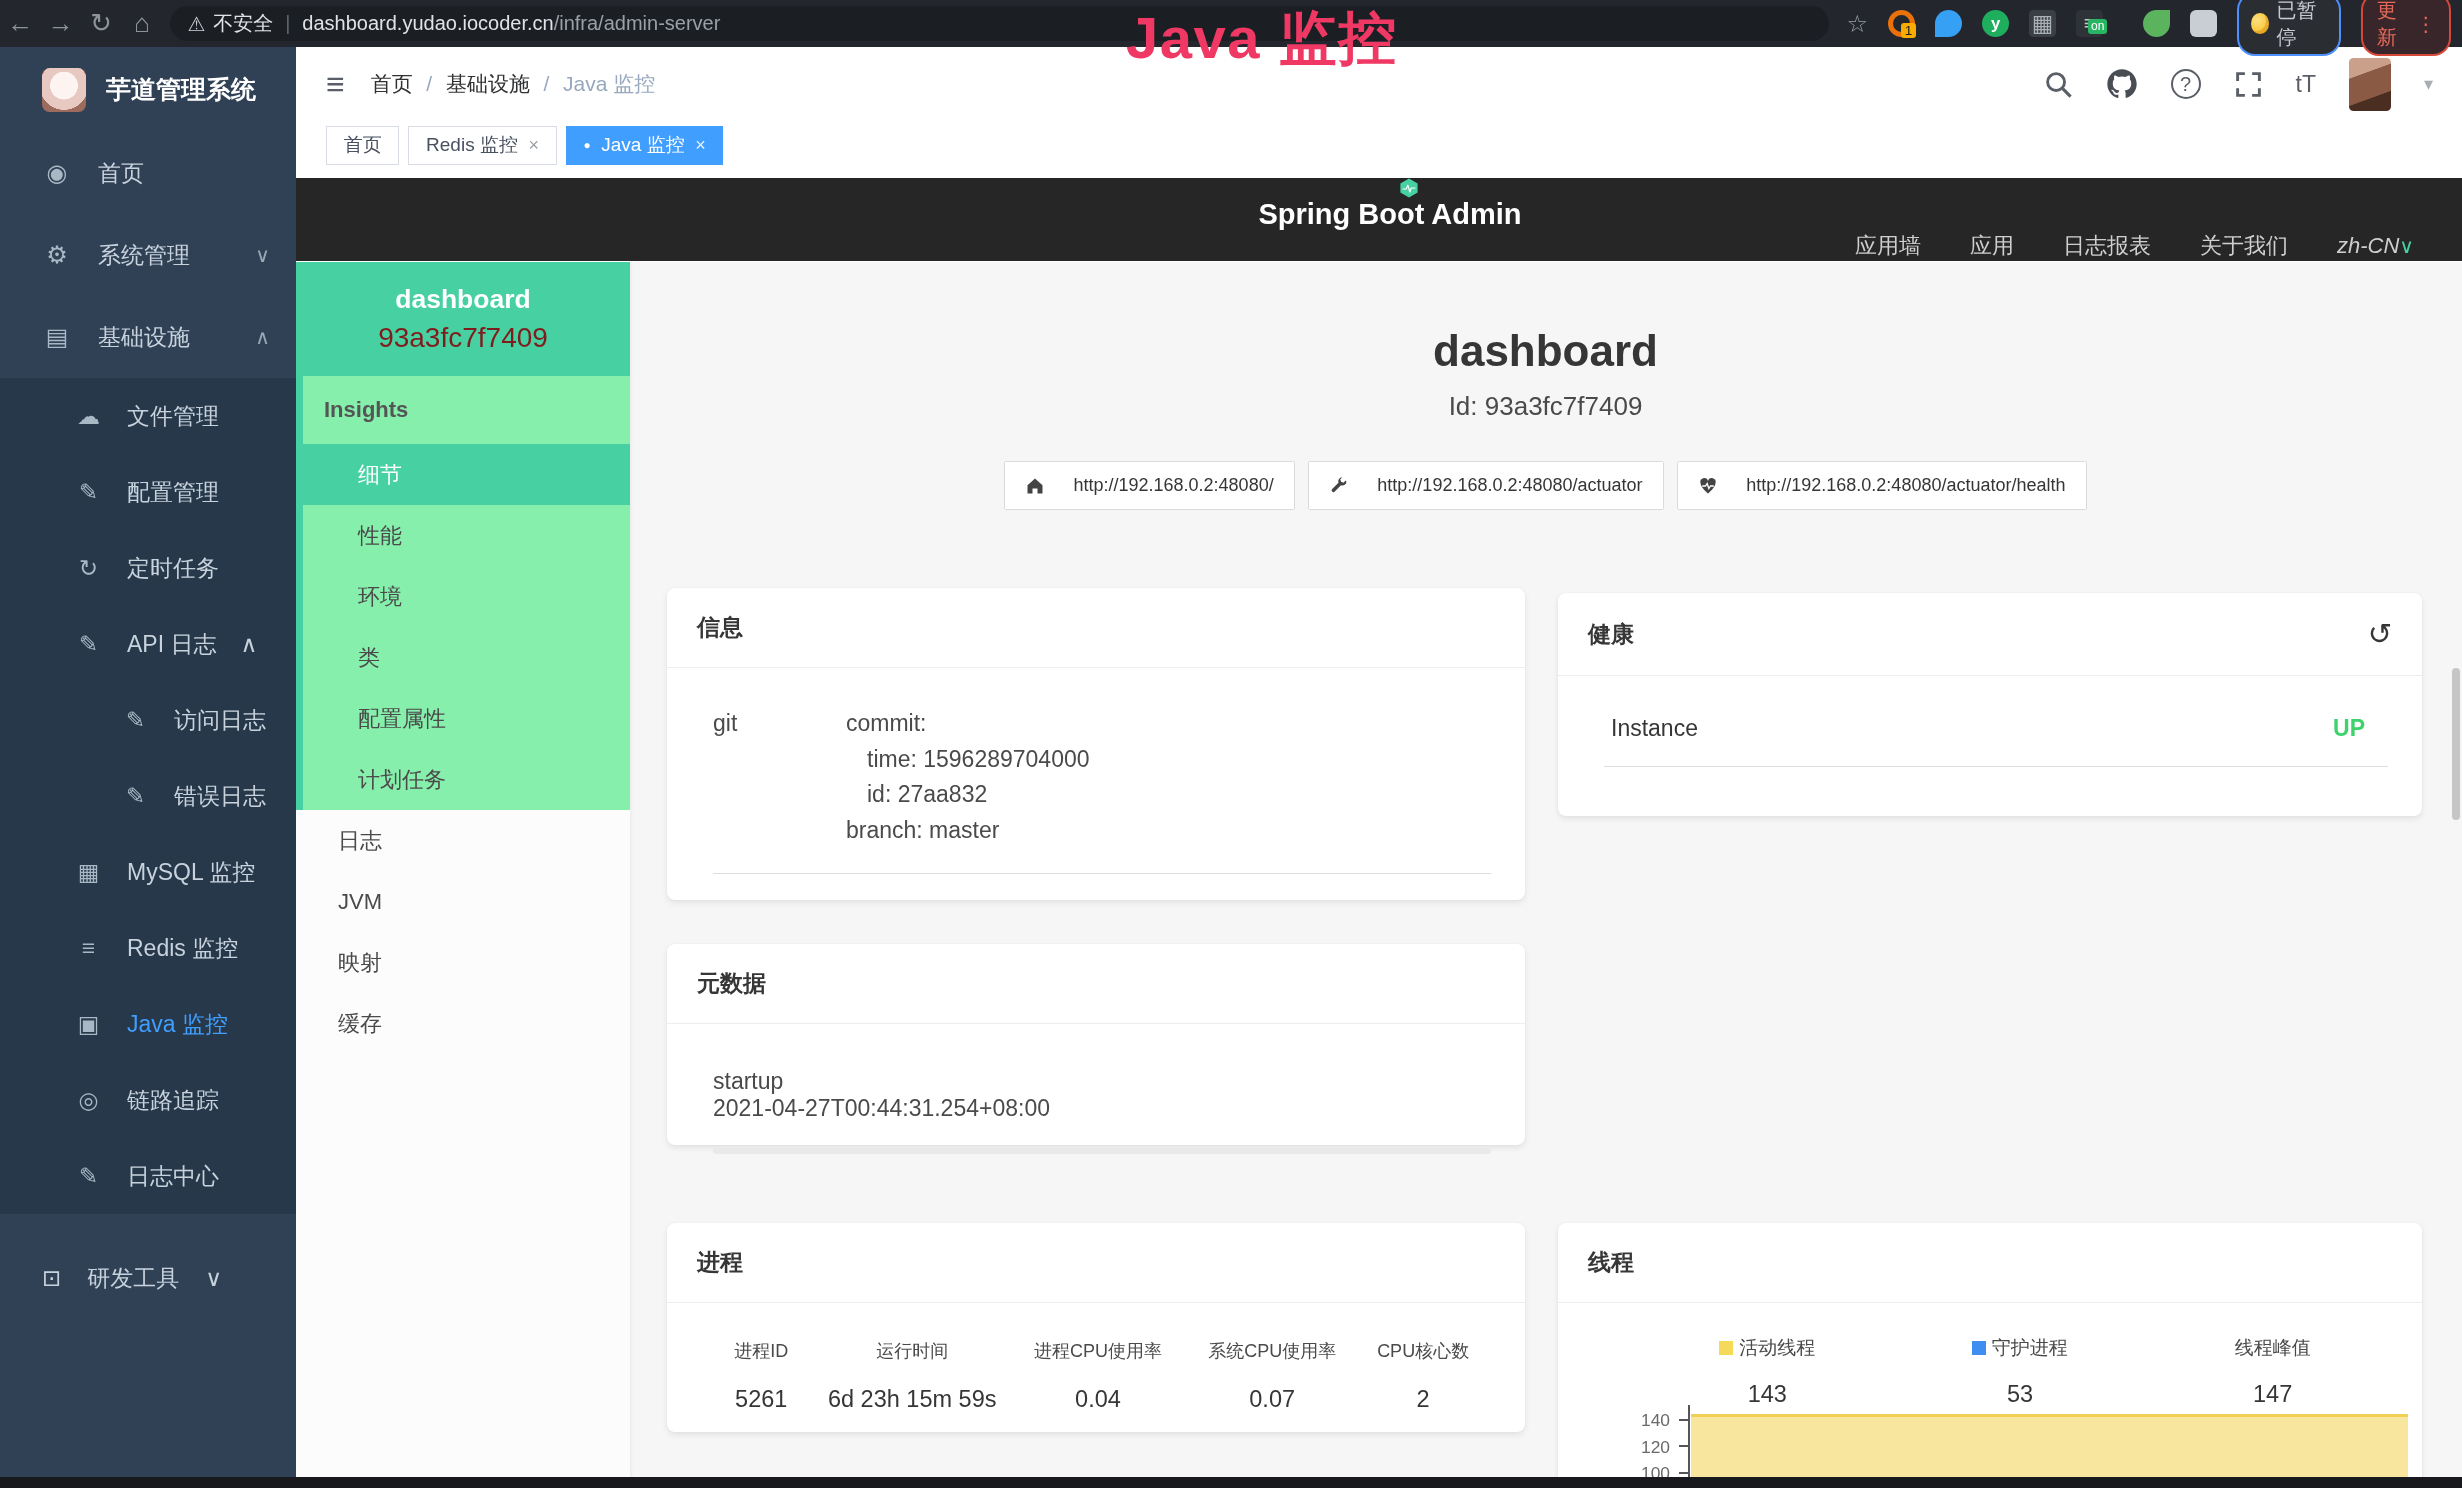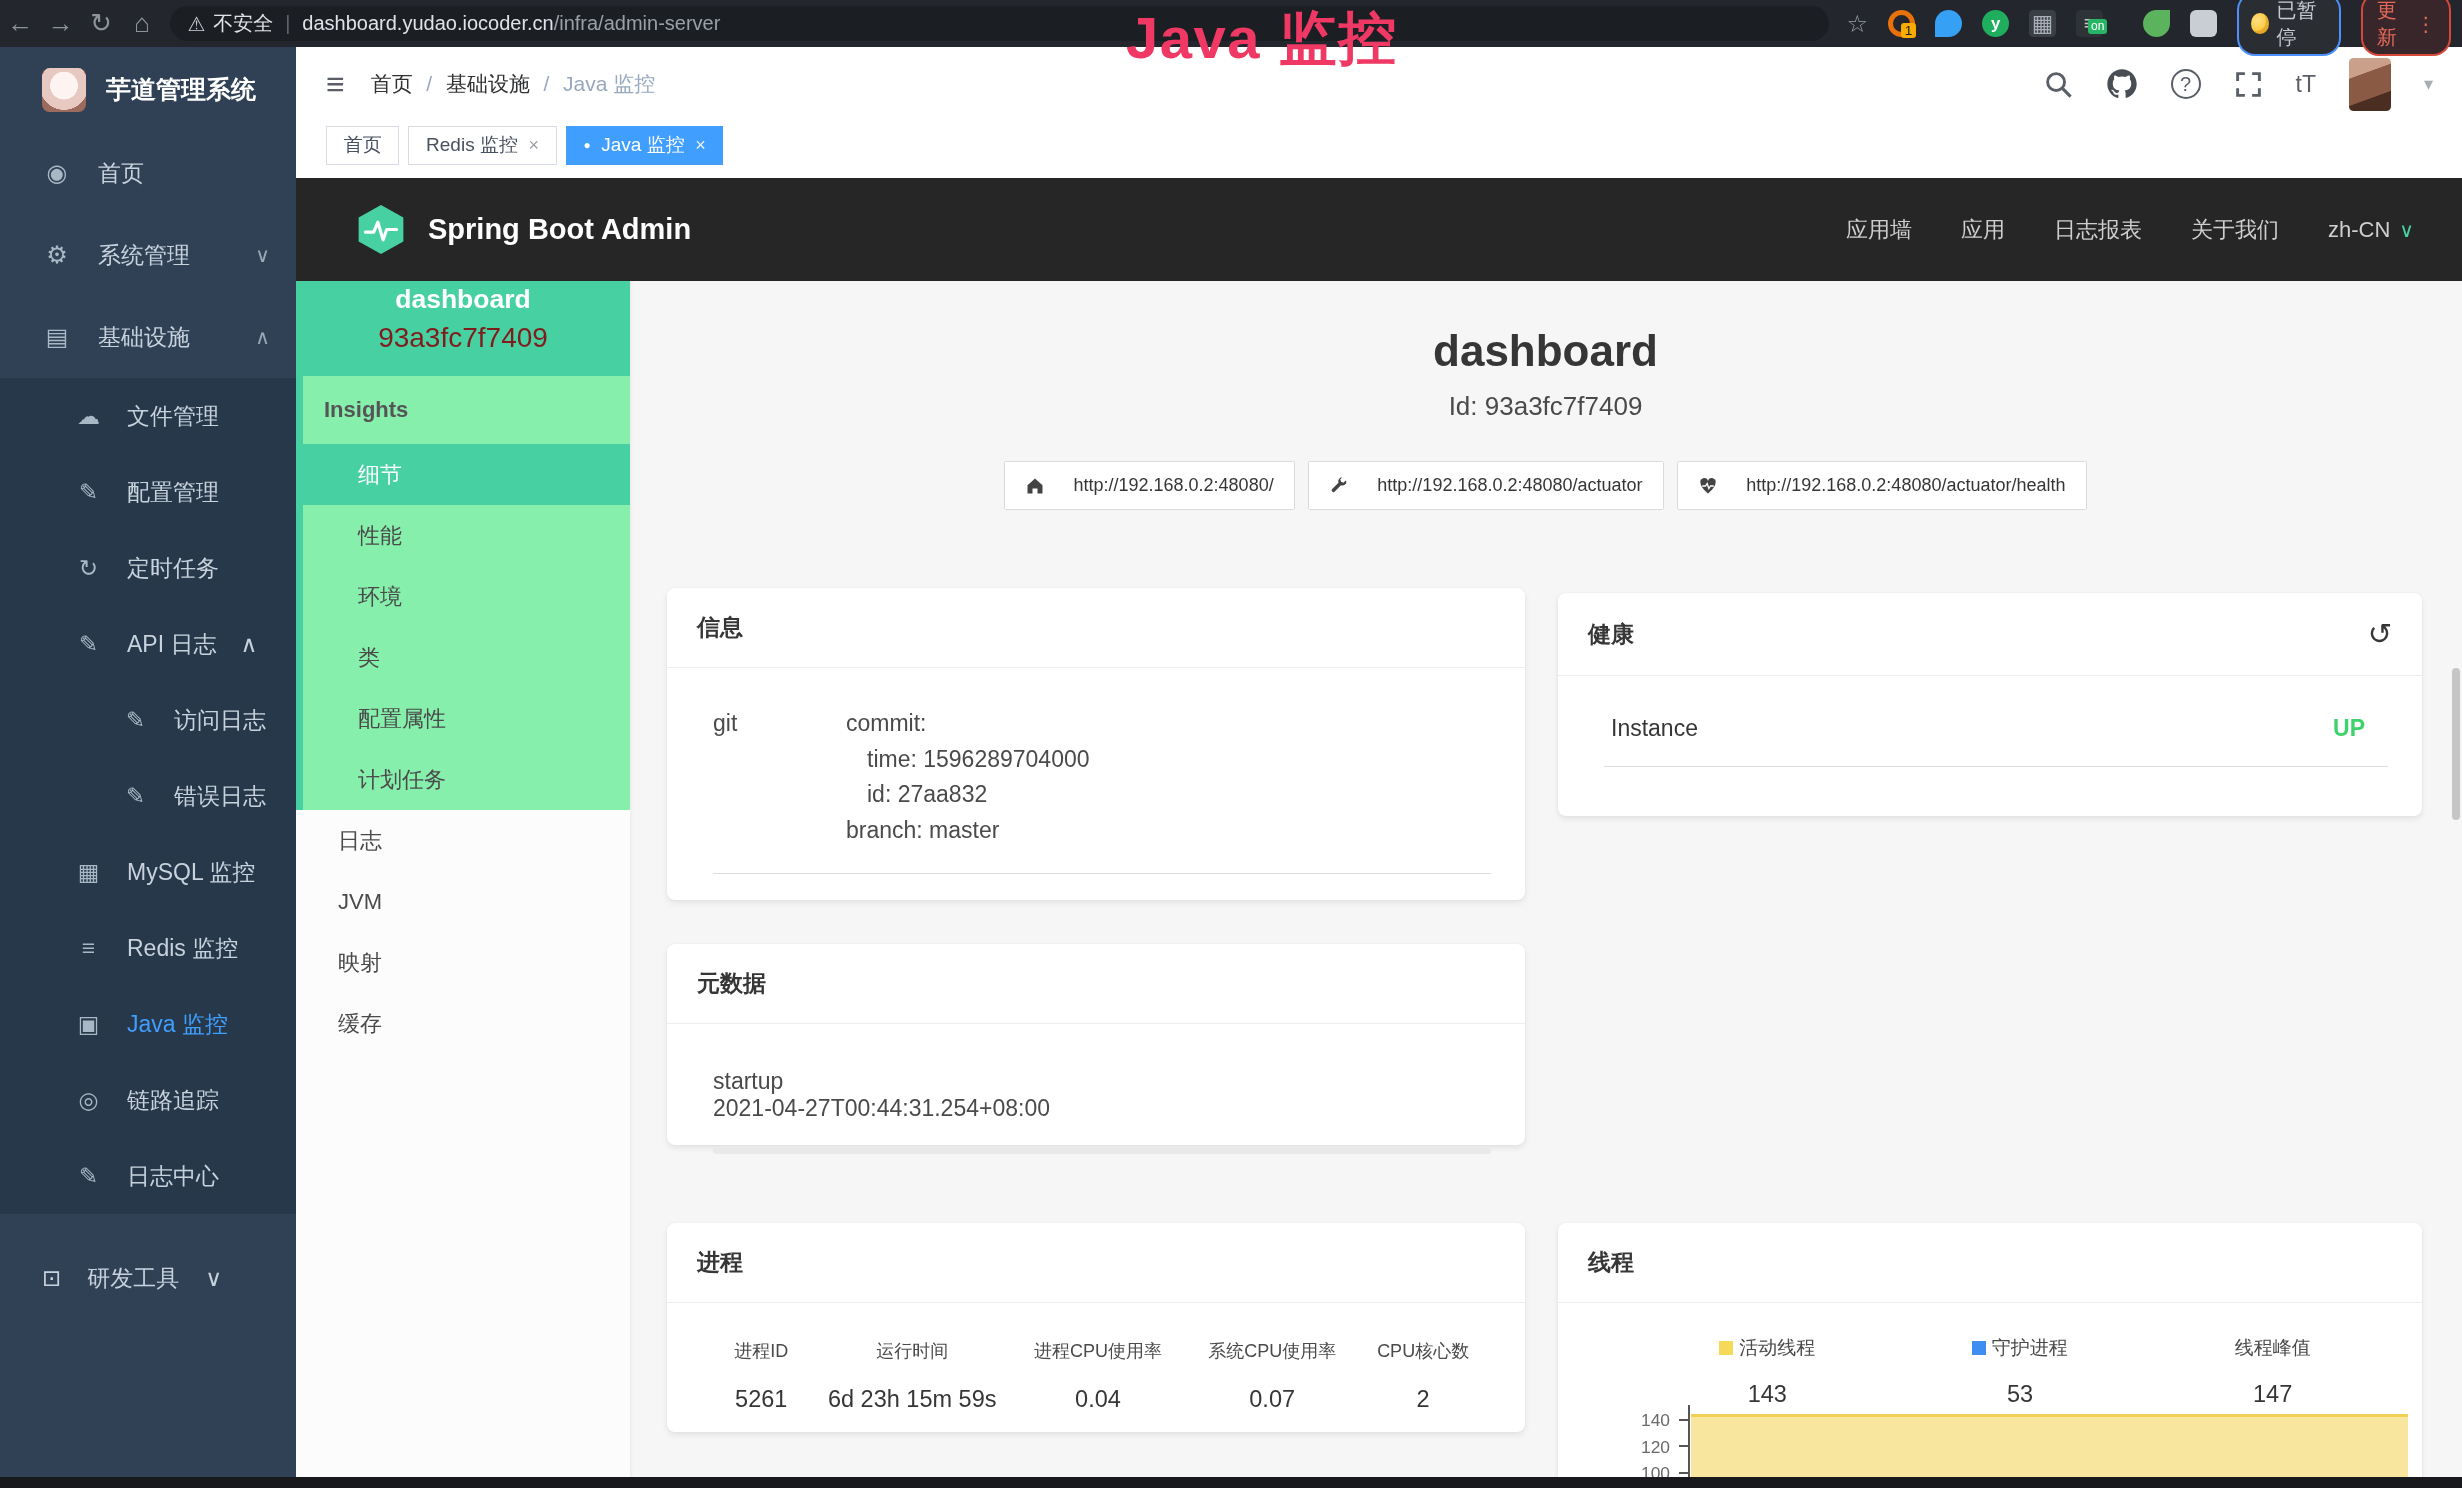--- a/index.html
+++ b/index.html
@@ -67,27 +67,27 @@
           background:linear-gradient(160deg,#caa08b 0 30%,#8a5a44 31% 70%,#4a2e22 71%);}
   .caret{font-size:18px;color:#a9adb3;}
   .tab-bar{height:57px;display:flex;align-items:flex-start;gap:9px;padding:4.6px 0 0 30px;}
   .tab{display:flex;align-items:center;gap:10.6px;height:39px;padding:0 16.7px;border:1.5px solid #d8dce5;
        background:#fff;color:#495060;font-size:19px;box-sizing:border-box;}
   .tab .x{font-size:18px;color:#9aa0a6;}
   .tab.active{background:#409EFF;border-color:#409EFF;color:#fff;}
   .tab.active .dot{color:#fff;font-size:12px;}
   .tab.active .x{color:#e8f2ff;}
   
-  .sba-head{position:absolute;left:296px;top:178px;width:2167px;height:103px;background:#262626;
-            display:flex;align-items:center;padding:0;box-sizing:border-box;z-index:5;}
+  .sba-head{position:absolute;left:296px;top:178px;width:2167px;height:83px;background:#262626;
+            display:flex;align-items:center;padding:0;box-sizing:border-box;z-index:5;flex-direction:column;}
   .sba-logo{margin-left:59px;width:52px;height:55px;}
   .sba-brand{color:#fff;font-size:29px;font-weight:700;margin-left:21px;}
   .sba-nav{margin-left:auto;display:flex;align-items:center;gap:49px;margin-right:49px;
            color:#cfcfcf;font-size:22px;}
-  .lang{display:flex;align-items:center;gap:9px;}
+  .lang{display:flex;align-items:center;font-style:italic;}
   .lang .g-caret{color:#47d1a2;font-size:20px;}
   
   .sba-side{position:absolute;left:296px;top:262px;width:334px;height:1227px;background:#fcfcfc;z-index:4;
             box-shadow:1.5px 0 3px rgba(0,0,0,.05);}
   .inst{height:114px;background:#47d1a2;color:#fff;display:flex;flex-direction:column;
         justify-content:center;align-items:center;gap:7.6px;}
   .inst .iname{font-size:26.5px;font-weight:700;}
   .inst .iid{font-size:28px;color:#7f1d1d;}
   .insights{background:#86efac;border-left:7.6px solid #47d1a2;}
   .ins-label{height:68px;display:flex;align-items:center;padding-left:21px;font-size:22px;

